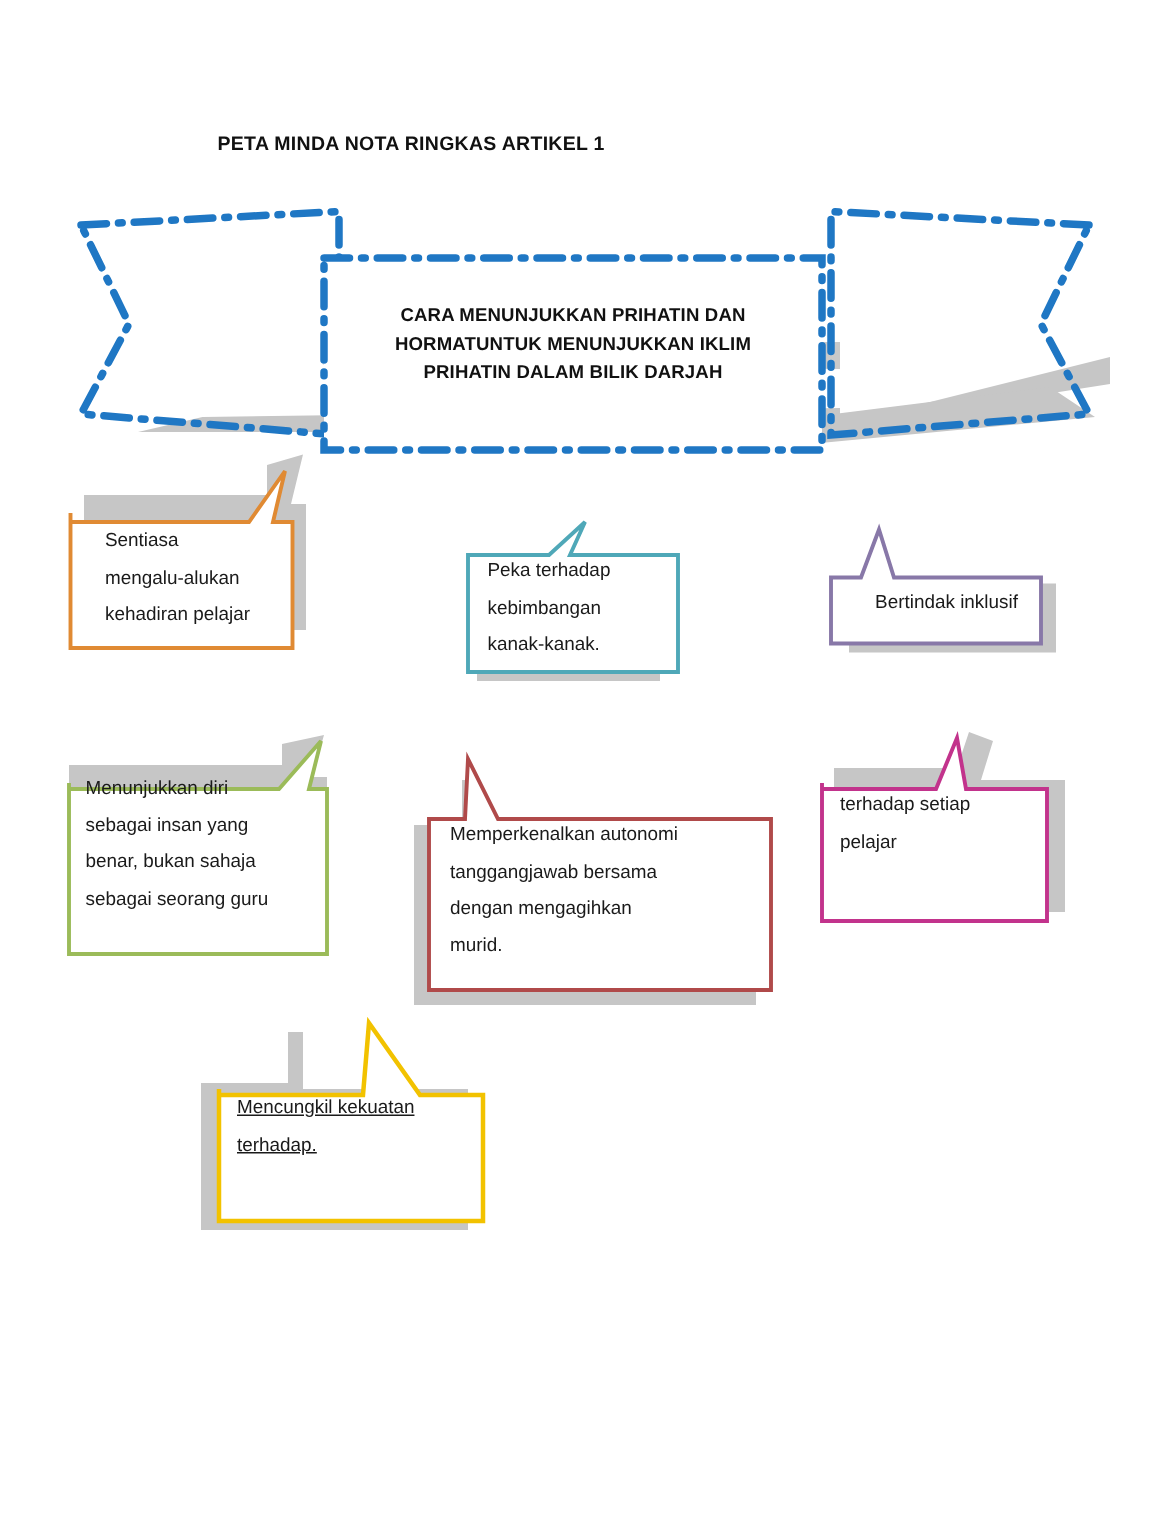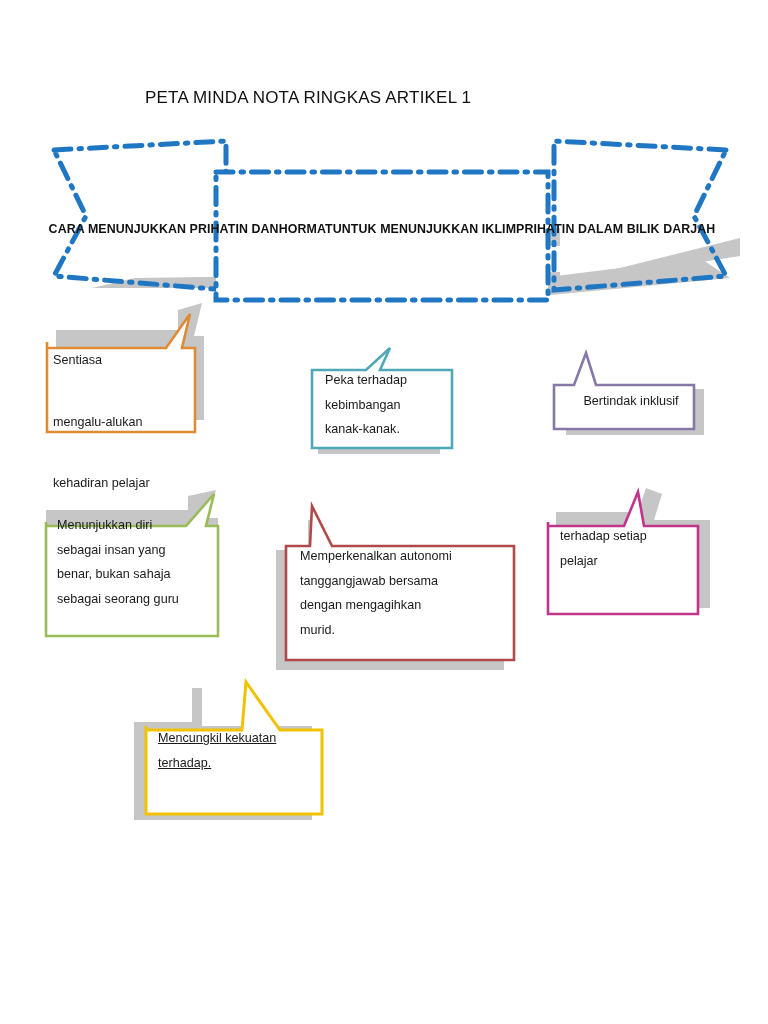--- a/index.html
+++ b/index.html
@@ -14,22 +14,22 @@
     overflow: hidden;
     font-family: "Liberation Sans", sans-serif;
     color: #1a1a1a;
   }
 
   
   #page-title {
     position: absolute;
     left: 112px;
     top: 88px;
-    font-size: 17px;
-    font-weight: normal;
+    font-size: 13px;
+    font-weight: bold;
     letter-spacing: 0.2px;
     color: #111111;
     white-space: nowrap;
     padding-left: 33px;
   }
 
   
   #banner {
     position: absolute;
     left: 40px;
@@ -44,21 +44,21 @@
     width: 700px;
     height: 185px;
   }
   #banner-text {
     position: absolute;
     left: 182px;
     top: 44px;
     width: 320px;
     height: 115px;
     display: flex;
-    flex-direction: row;
+    flex-direction: column;
     align-items: center;
     justify-content: center;
     text-align: center;
     font-size: 12.4px;
     font-weight: bold;
     line-height: 1.55;
     letter-spacing: 0.1px;
     color: #111111;
   }
   #banner-text .bline { display: block; white-space: nowrap; }
@@ -115,21 +115,21 @@
     <span class="bline">HORMATUNTUK MENUNJUKKAN IKLIM</span>
     <span class="bline">PRIHATIN DALAM BILIK DARJAH</span>
   </div>
 </div>
 
 <div class="callout" style="left:42px; top:300px; width:175px; height:140px;">
   <svg width="175" height="140" viewBox="0 0 175 140" xmlns="http://www.w3.org/2000/svg">
     <polygon points="14,30 136,30 136,10 160,3 152,36 162,36 162,120 14,120" fill="#C6C6C6"></polygon>
     <path d="M 5,42 L 5,132 L 153,132 L 153,48 L 140,48 L 148,14 L 124,48 L 5,48 Z" fill="#ffffff" stroke="#E08A33" stroke-width="2.6"></path>
   </svg>
-  <div class="ctext" style="left:11px; top:48px; width:140px;gap:37px;">
+  <div class="ctext" style="left:28px; top:48px; width:140px;">
     <span>Sentiasa</span>
     <span>mengalu-alukan</span>
     <span>kehadiran pelajar</span>
   </div>
 </div>
 
 <div class="callout" style="left:310px; top:348px; width:150px; height:118px;">
   <svg width="150" height="118" viewBox="0 0 150 118" xmlns="http://www.w3.org/2000/svg">
     <polygon points="8,28 130,28 130,106 8,106" fill="#C6C6C6"></polygon>
     <path d="M 2,22 L 2,100 L 142,100 L 142,22 L 70,22 L 80,0 L 56,22 Z" fill="#ffffff" stroke="#4FA8B8" stroke-width="2.6"></path>

